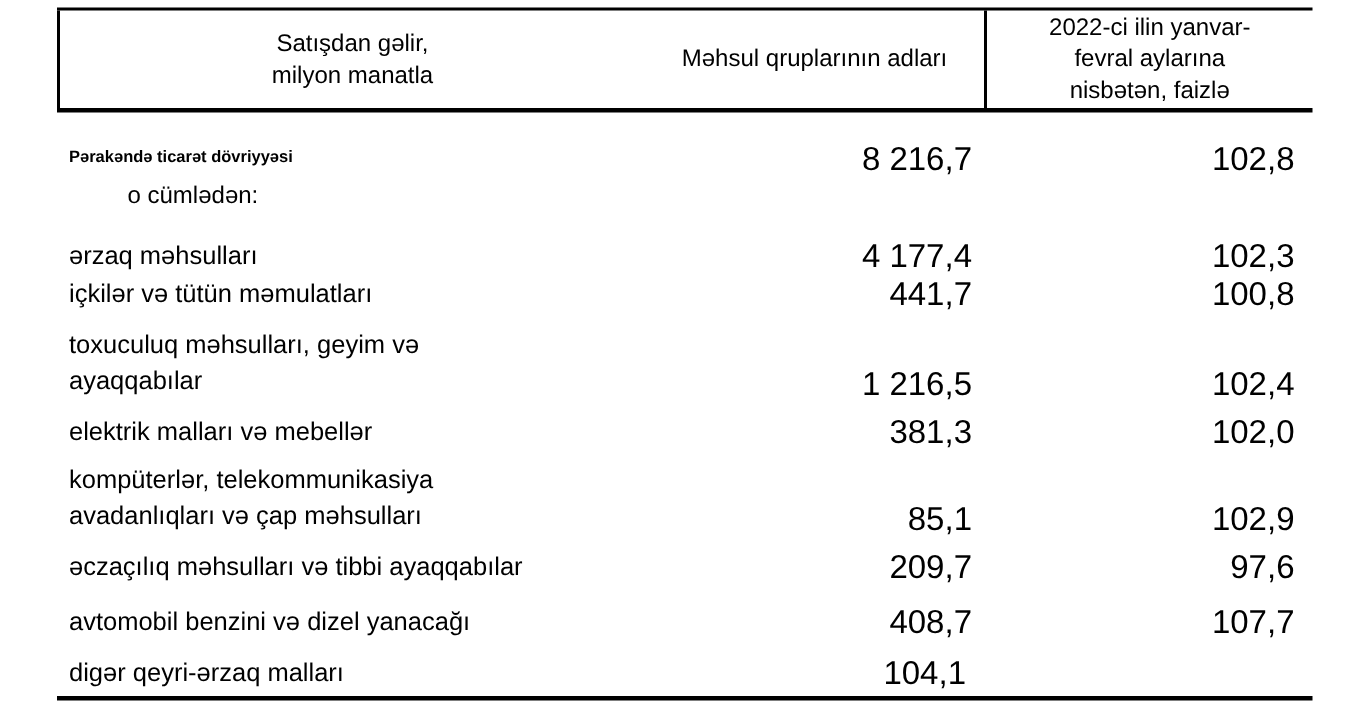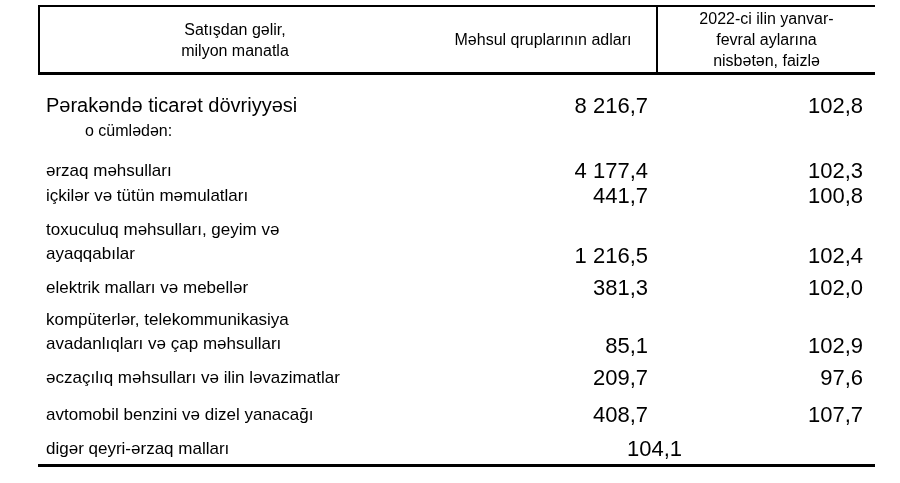--- a/index.html
+++ b/index.html
@@ -71,35 +71,35 @@
   .num {
     font-size: 22px;
     line-height: 21px;
     text-align: right;
     padding-right: 8px;
   }
   .num.pct {
     padding-right: 12px;
   }
   .total-row { margin-top: 20px; }
-  .total-row .name { font-weight: normal; font-size: 20px; }
+  .total-row .name { font-weight: bold; font-size: 11px; }
   .subnote {
     margin-top: 5px;
     font-size: 16px;
     line-height: 19px;
     padding-left: 47px;
   }
   .r0 { margin-top: 20px; }
   .r1 { margin-top: 4px; }
   .r2 { margin-top: 12px; }
   .r3 { margin-top: 11px; }
   .r4 { margin-top: 10px; }
   .r5 { margin-top: 11px; }
   .r6 { margin-top: 16px; }
-  .r7 { margin-top: 13px; gap: 38px; }
+  .r7 { margin-top: 13px; }
 </style>
 </head>
 <body>
 
 <div class="doc">
   <div class="stat-table">
 
     <div class="thead">
       <div class="th sep">Satışdan gəlir,
 milyon manatla</div>
@@ -145,21 +145,21 @@
       </div>
 
       <div class="row r4">
         <div class="cell name two-line">kompüterlər, telekommunikasiya
 avadanlıqları və çap məhsulları</div>
         <div class="cell num">85,1</div>
         <div class="cell num pct">102,9</div>
       </div>
 
       <div class="row r5">
-        <div class="cell name">əczaçılıq məhsulları və ilin ləvazimatlar</div>
+        <div class="cell name">əczaçılıq məhsulları və tibbi ayaqqabılar</div>
         <div class="cell num">209,7</div>
         <div class="cell num pct">97,6</div>
       </div>
 
       <div class="row r6">
         <div class="cell name">avtomobil benzini və dizel yanacağı</div>
         <div class="cell num">408,7</div>
         <div class="cell num pct">107,7</div>
       </div>
 

